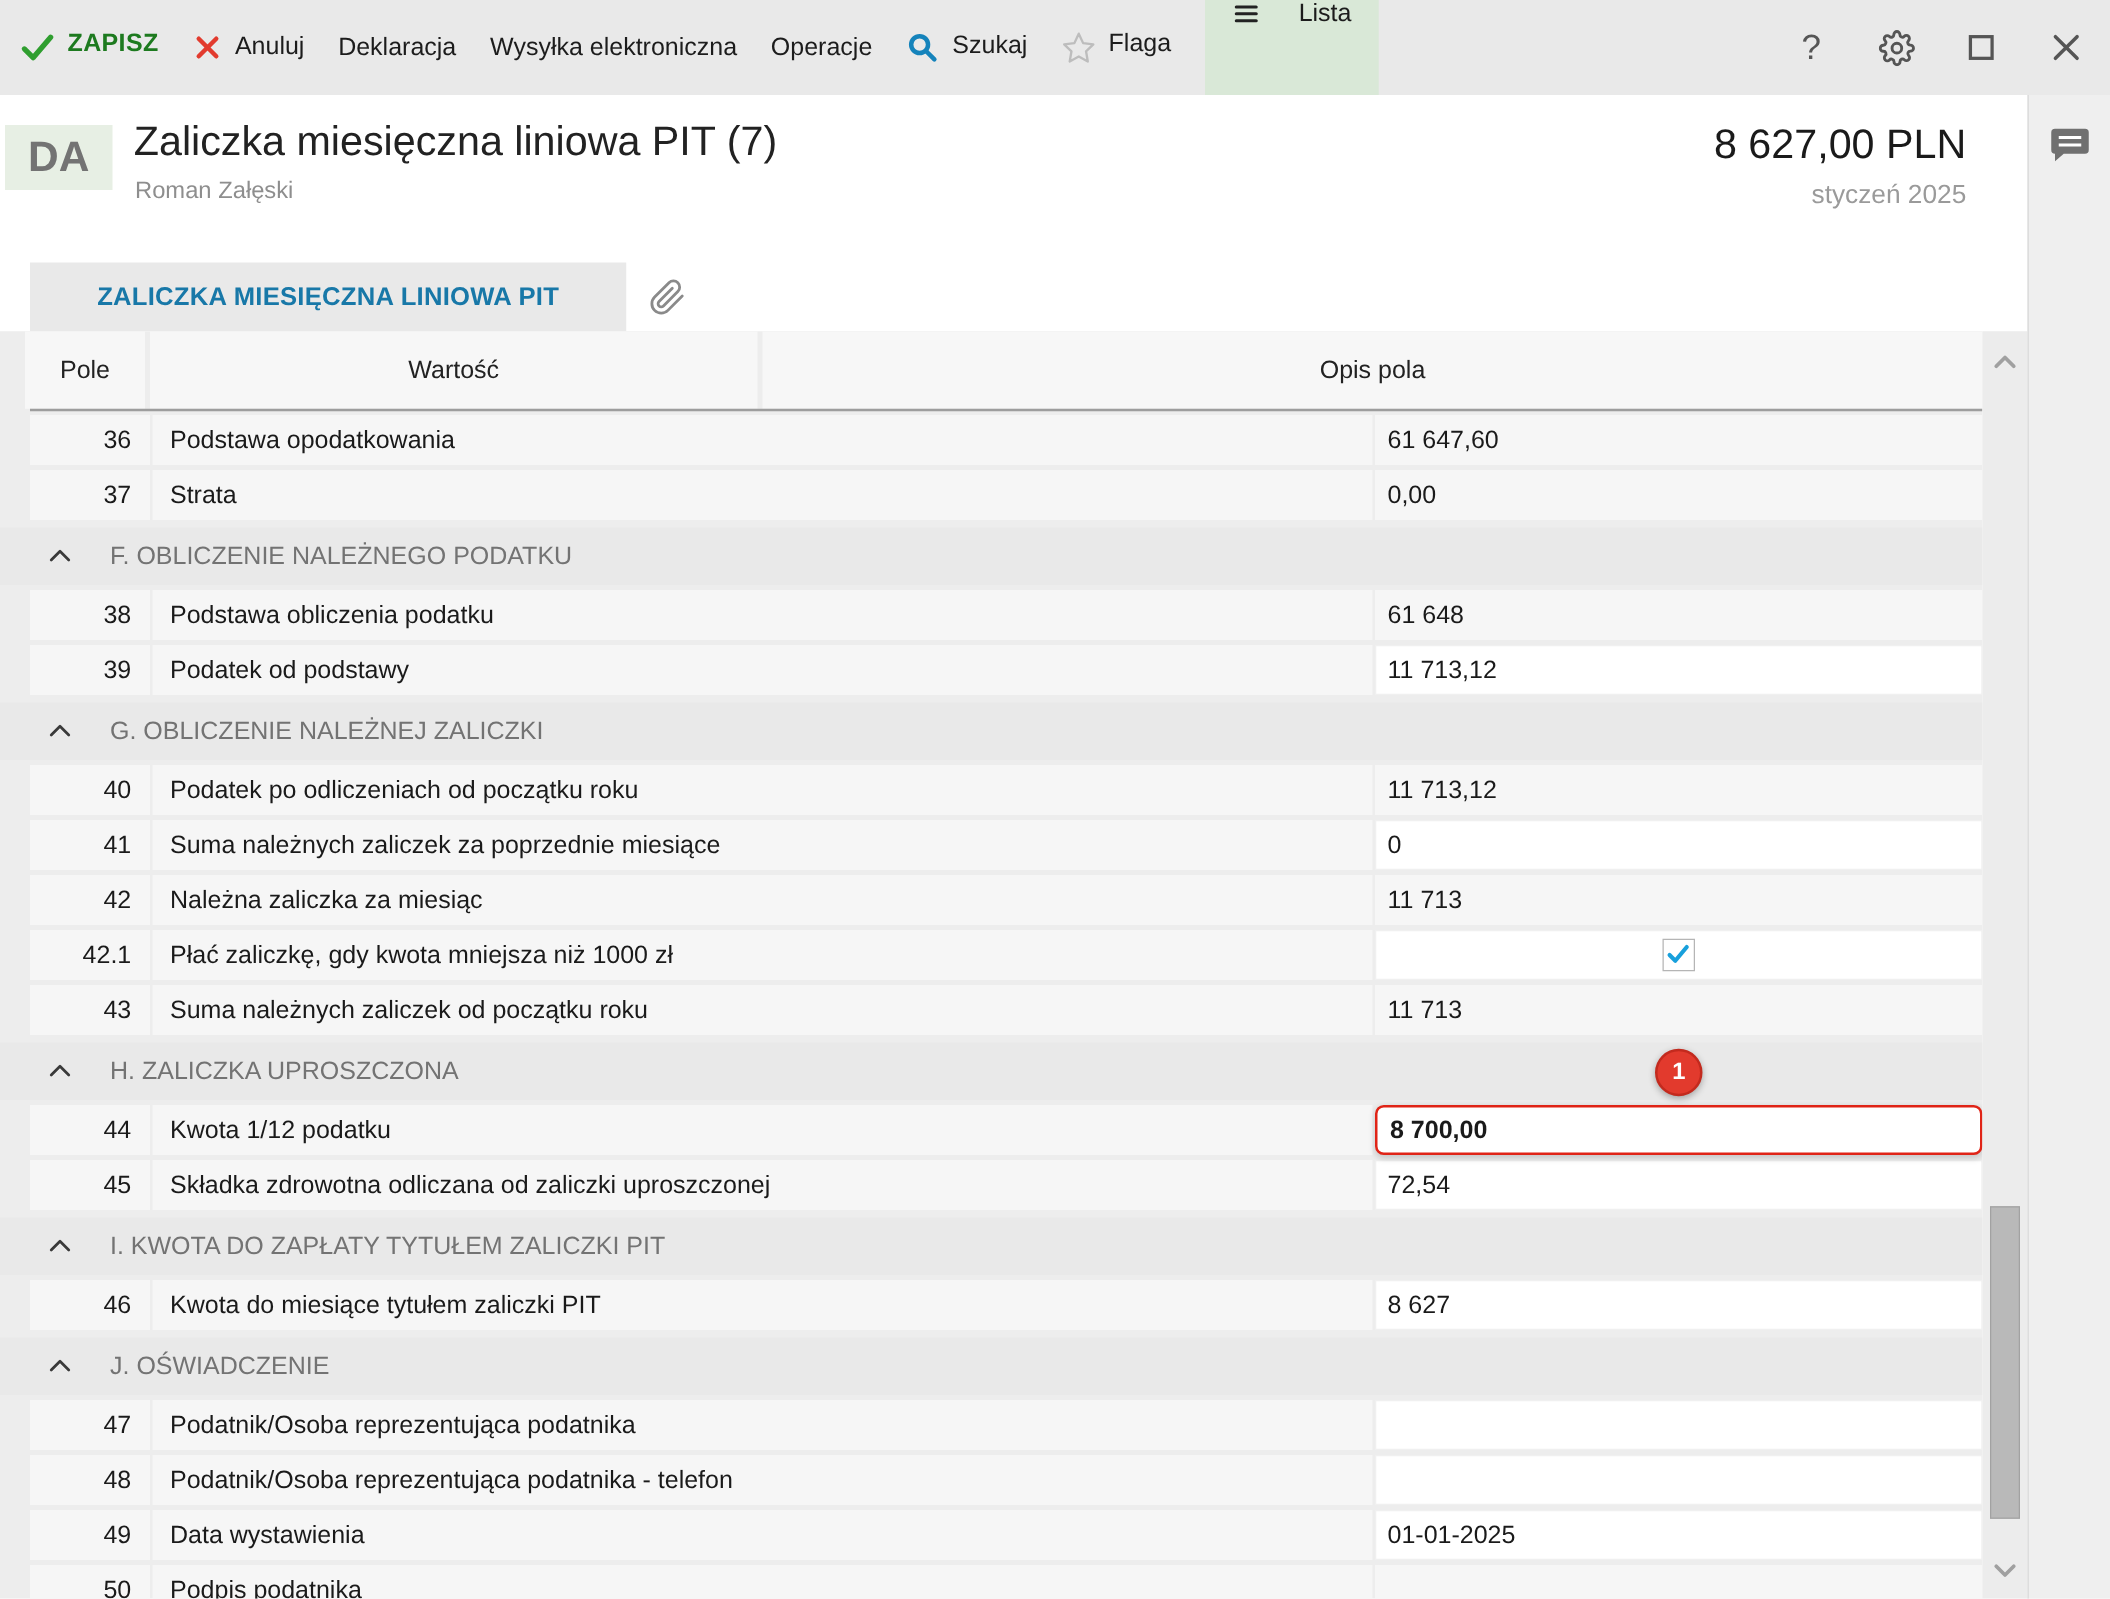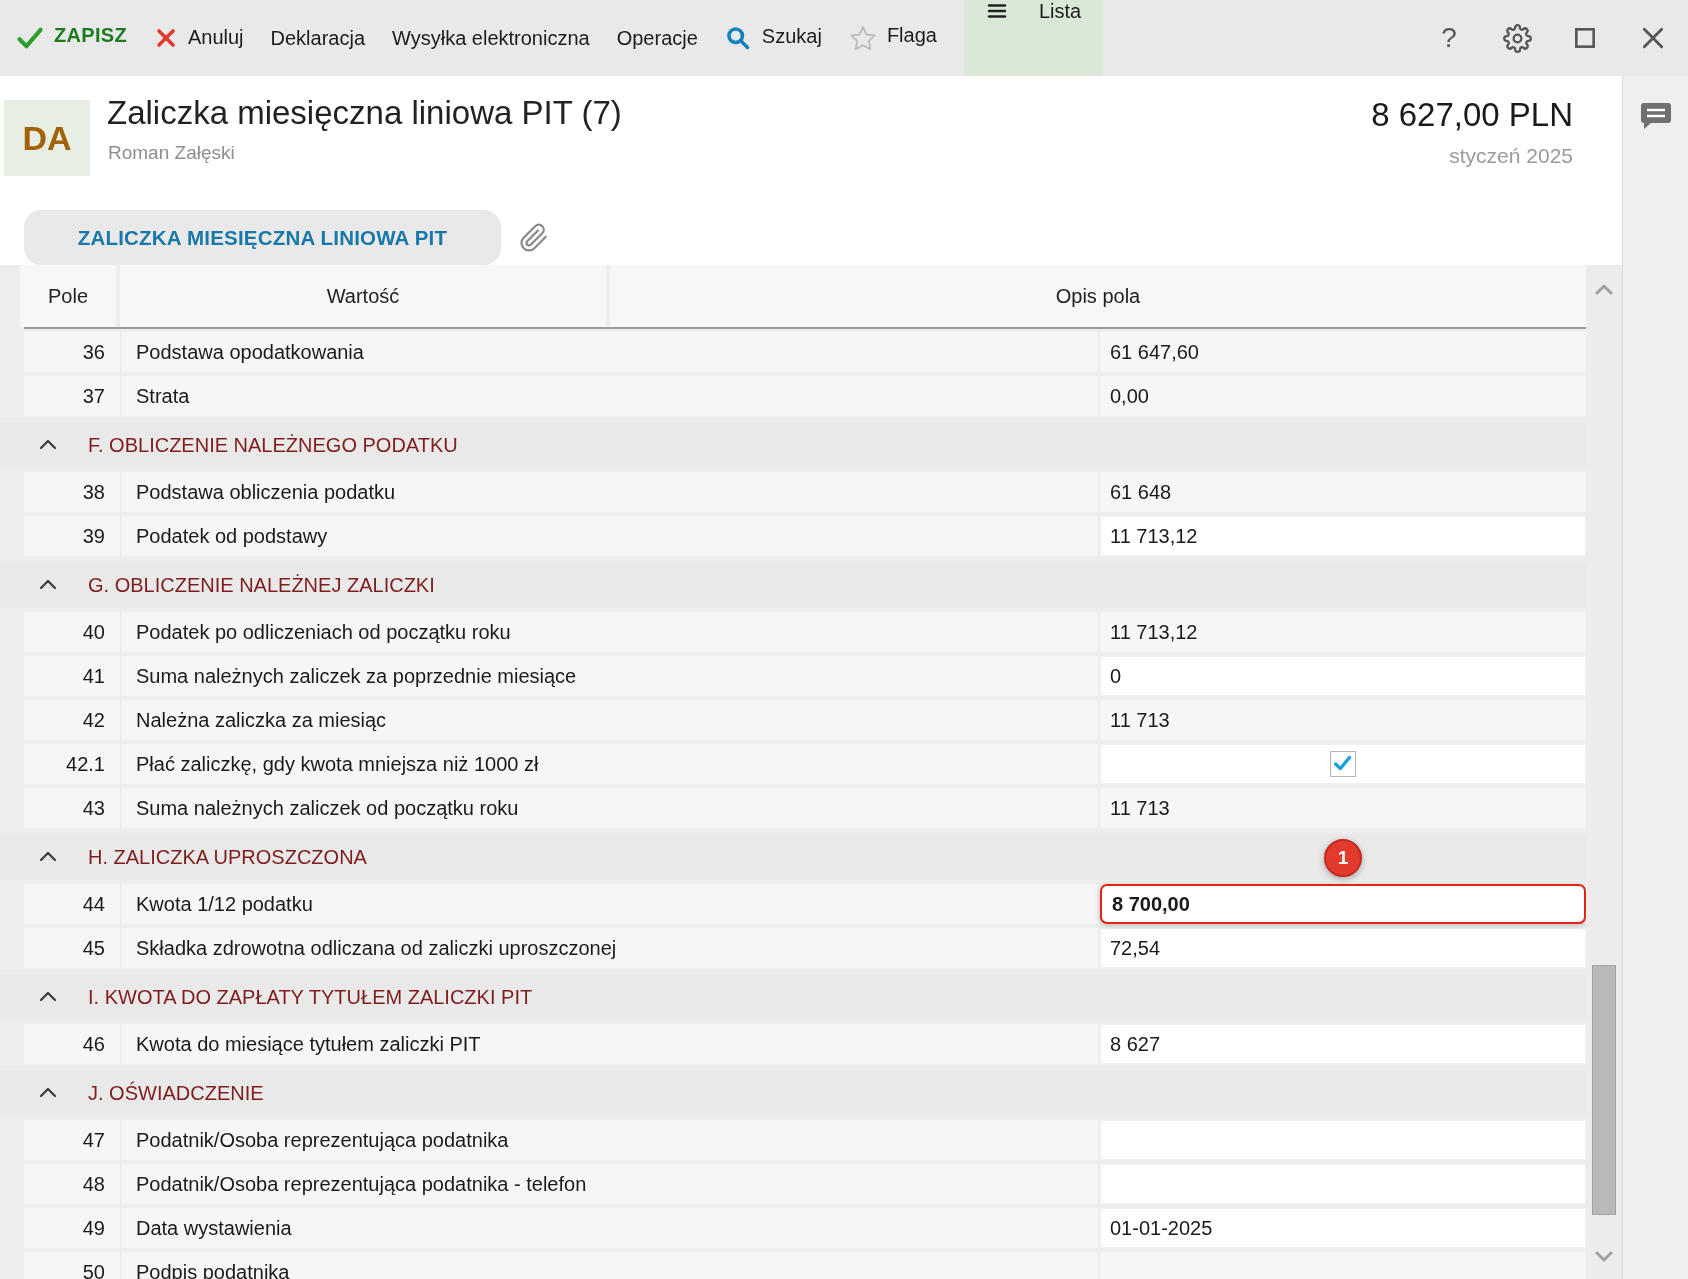--- a/index.html
+++ b/index.html
@@ -21,32 +21,32 @@
   
   .sidepanel { position: absolute; left: 1622px; top: 76px; width: 66px; height: 1203px;
                background: #efefef; border-left: 1px solid #d8d8d8;
                display: flex; justify-content: center; align-items: flex-start; padding-top: 24px; }
 
   
   .main { position: absolute; left: 0; top: 76px; width: 1622px; height: 1203px; background: #fff; }
 
   
   .hdr { position: absolute; left: 0; top: 0; width: 1622px; height: 118px; background: #fff; }
-  .da-badge { position: absolute; left: 4px; top: 24px; width: 86px; height: 76px; background: #e7efe4;
-              color: #a16207; font-size: 34px; font-weight: 700; display: flex; align-items: center; justify-content: center; }
+  .da-badge { position: absolute; left: 4px; top: 24px; width: 86px; height: 52px; background: #e7efe4;
+              color: #737373; font-size: 34px; font-weight: 700; display: flex; align-items: center; justify-content: center; }
   .title { position: absolute; left: 107px; top: 18px; font-size: 33px; color: #222; font-weight: 400; }
   .subtitle { position: absolute; left: 108px; top: 66px; font-size: 19px; color: #8e8e8e; }
   .amount { position: absolute; right: 49px; top: 20px; font-size: 33px; color: #1a1a1a; }
   .period { position: absolute; right: 49px; top: 68px; font-size: 21px; color: #9a9a9a; }
 
   
   .tabs { position: absolute; left: 0; top: 118px; width: 1622px; height: 71px; background: #fff; }
   .tab { position: absolute; left: 24px; top: 16px; width: 477px; height: 55px; background: #e9e9e9;
          color: #1878a8; font-size: 20.5px; font-weight: 700; letter-spacing: .2px;
-         display: flex; align-items: center; justify-content: center; border-radius: 17px; }
+         display: flex; align-items: center; justify-content: center; }
   .cliptab { position: absolute; left: 503px; top: 16px; width: 62px; height: 55px; background: #fff;
              display: flex; align-items: center; justify-content: center; }
 
   
   .tarea { position: absolute; left: 0; top: 189px; width: 1622px; height: 1014px; background: #fff; }
   .tbl { position: absolute; left: 0; top: 0; width: 1586px; height: 1014px; background: #ededed;
          display: flex; flex-direction: column; overflow: hidden; }
   .thead { height: 62px; display: flex; gap: 2px; padding-left: 20px; flex: 0 0 auto; justify-content: space-between; }
   .thead .hc { background: #f7f7f7; display: flex; align-items: center; justify-content: center;
                font-size: 20px; color: #222; }
@@ -68,21 +68,21 @@
                     line-height: 36px; box-shadow: 0 2px 6px rgba(0,0,0,.18); position: relative; overflow: visible; }
   .frow .c-val.cbwrap { display: flex; align-items: center; justify-content: center; padding-left: 0; }
   .checkbox { width: 26px; height: 26px; background: #fff; border: 1px solid #b5b5b5;
               display: flex; align-items: center; justify-content: center; }
   .badge { position: absolute; left: calc(50% - 19px); top: -47px; width: 38px; height: 38px;
            border-radius: 50%; background: #e23a2d; border: 2px solid #c32a1e; color: #fff;
            font-size: 19px; font-weight: 700; line-height: normal; display: flex; align-items: center;
            justify-content: center; box-shadow: 0 2px 6px rgba(0,0,0,.3); z-index: 5; }
 
   .srow { height: 46px; margin: 2px 0 4px 0; background: #e9e9e9; display: flex; align-items: center;
-          padding-left: 38px; gap: 30px; font-size: 20px; color: #7f1d1d; flex: 0 0 auto; }
+          padding-left: 38px; gap: 30px; font-size: 20px; color: #737373; flex: 0 0 auto; }
   .filler { flex: 1 1 auto; background: #e9e9e9; margin-top: 2px; }
 
   
   .ttrack { position: absolute; left: 1586px; top: 0; width: 36px; height: 1014px; background: #ececec; }
   .scr-up   { position: absolute; left: 7px; top: 14px; }
   .scr-down { position: absolute; left: 7px; bottom: 12px; }
   .thumb { position: absolute; left: 6px; top: 700px; width: 24px; height: 250px;
            background: #b9b9b9; border: 1px solid #a2a2a2; }
 </style>
 </head>

